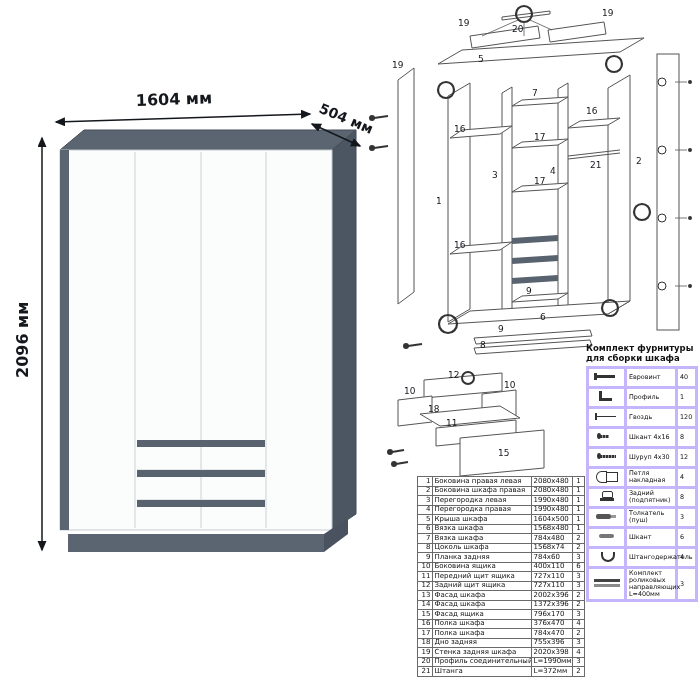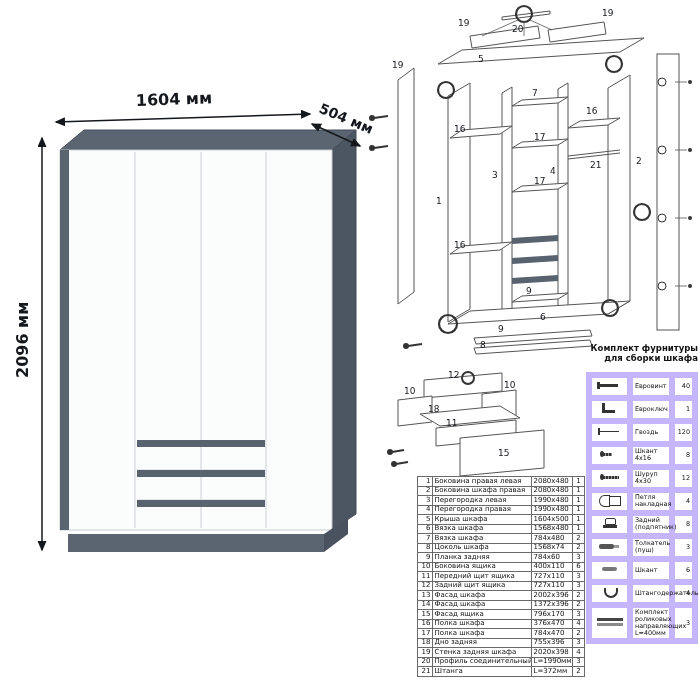--- a/index.html
+++ b/index.html
@@ -16,25 +16,25 @@
 
   
   #parts table{width:100%;border-collapse:collapse;font-size:7px;color:#111;table-layout:fixed}
   #parts td{border:1px solid #6a6a6a;padding:0 1.5px;height:8.5px;line-height:1.05;
             white-space:nowrap;overflow:hidden;vertical-align:middle}
   #parts .c-num{width:11px;text-align:right}
   #parts .c-size{width:37px}
   #parts .c-qty{width:8px;text-align:center}
 
   
-  #hardware .hw-title{font-size:8.5px;font-weight:bold;text-align:right;line-height:1.15;margin:0 0 8px 0}
+  #hardware .hw-title{font-size:8.5px;font-weight:bold;text-align:left;line-height:1.15;margin:0 0 2px 0}
   #hardware table{width:100%;border-collapse:collapse;font-size:6.4px;color:#111;table-layout:fixed}
-  #hardware td{border:6px solid #c4b5fd;padding:1px 2px;vertical-align:middle;line-height:1.1}
+  #hardware td{border:3px solid #c4b5fd;padding:1px 2px;vertical-align:middle;line-height:1.1}
   #hardware .hw-ic{width:31px;text-align:center}
-  #hardware .hw-qty{width:13px;text-align:right}
+  #hardware .hw-qty{width:13px;text-align:left}
 
   .hw-icon{display:inline-block;width:28px;height:13px;position:relative}
   .hw-icon::before,.hw-icon::after{content:"";position:absolute}
   .hw-icon[data-icon="confirmat"]::before{left:4px;top:5px;width:18px;height:3px;background:#333}
   .hw-icon[data-icon="confirmat"]::after{left:1px;top:3px;width:3px;height:7px;background:#333}
   .hw-icon[data-icon="cap"]::before{left:9px;top:2px;width:8px;height:8px;border:2px solid #333;border-radius:50%}
   .hw-icon[data-icon="key"]::before{left:6px;top:1px;width:3px;height:9px;background:#333}
   .hw-icon[data-icon="key"]::after{left:6px;top:8px;width:13px;height:3px;background:#333}
   .hw-icon[data-icon="nail"]::before{left:3px;top:6px;width:20px;height:1.5px;background:#333}
   .hw-icon[data-icon="nail"]::after{left:2px;top:3.5px;width:2px;height:6.5px;background:#333}
@@ -410,21 +410,21 @@
           </td>
           <td class="hw-name">Евровинт</td>
           <td class="hw-qty">40</td>
         </tr>
 
 
         <tr>
           <td class="hw-ic">
             <span class="hw-icon" data-icon="key"></span>
           </td>
-          <td class="hw-name">Евроключ</td>
+          <td class="hw-name">Профиль</td>
           <td class="hw-qty">1</td>
         </tr>
 
         <tr>
           <td class="hw-ic">
             <span class="hw-icon" data-icon="nail"></span>
           </td>
           <td class="hw-name">Гвоздь</td>
           <td class="hw-qty">120</td>
         </tr>

